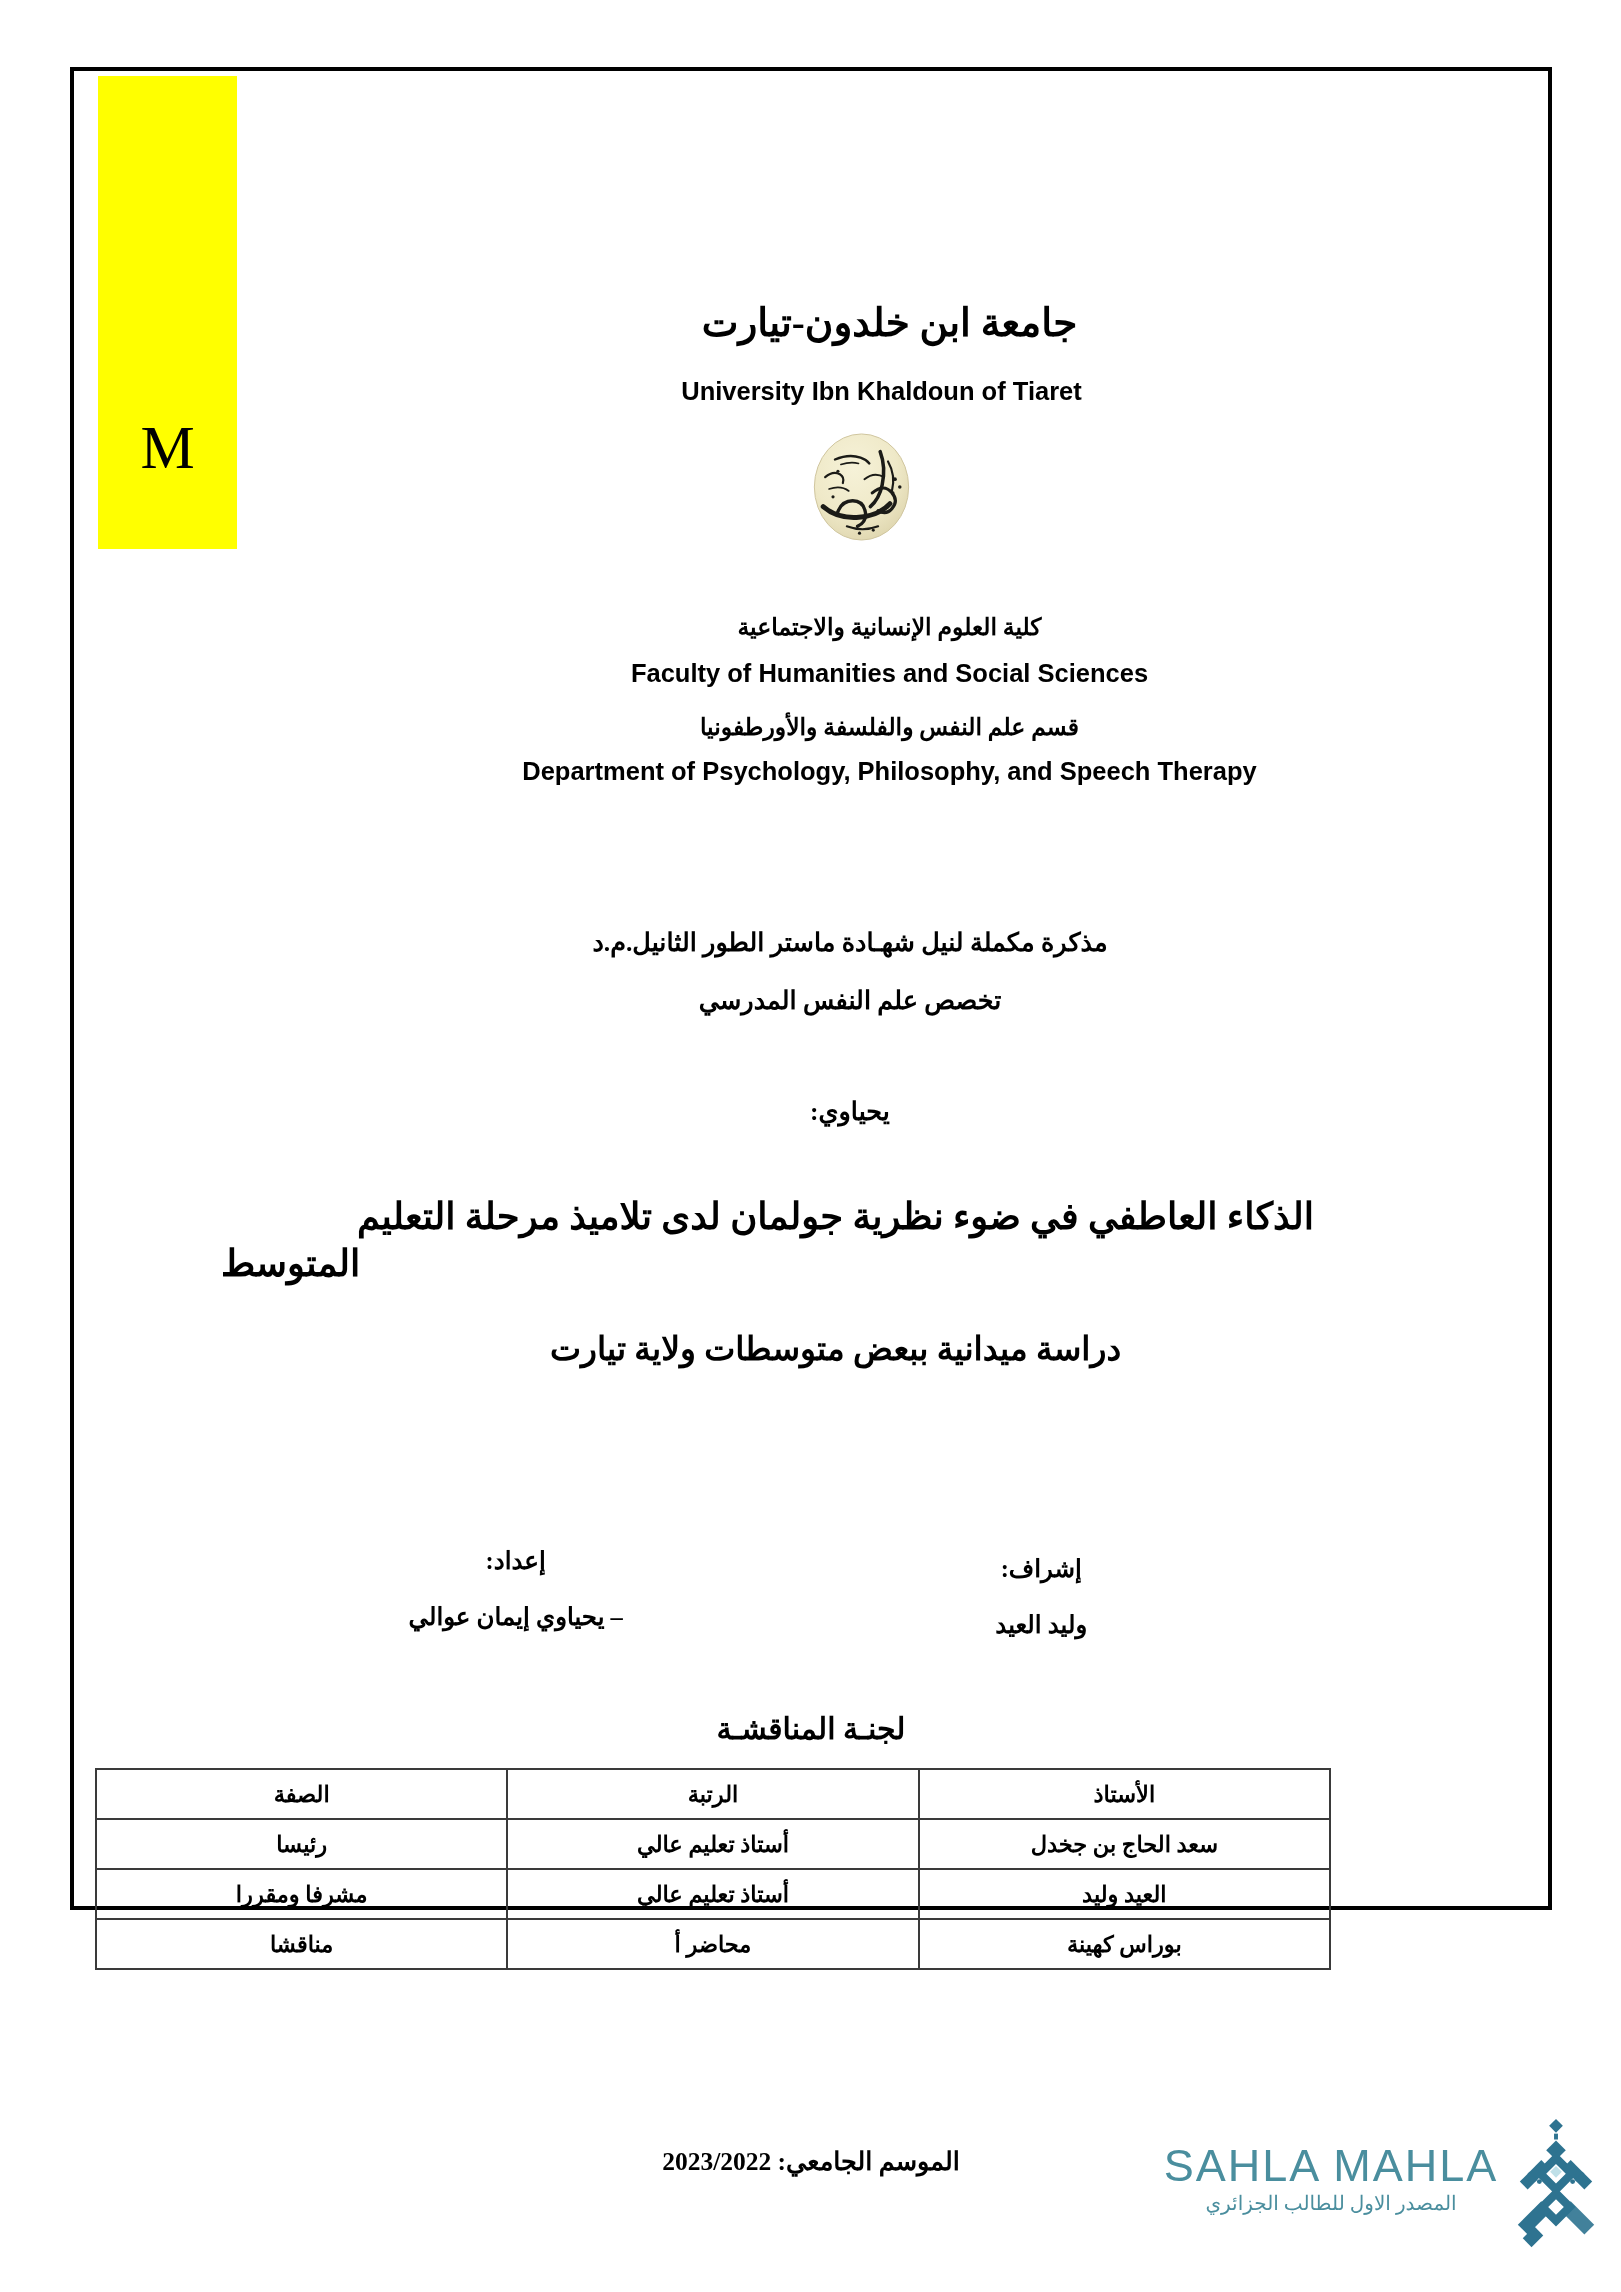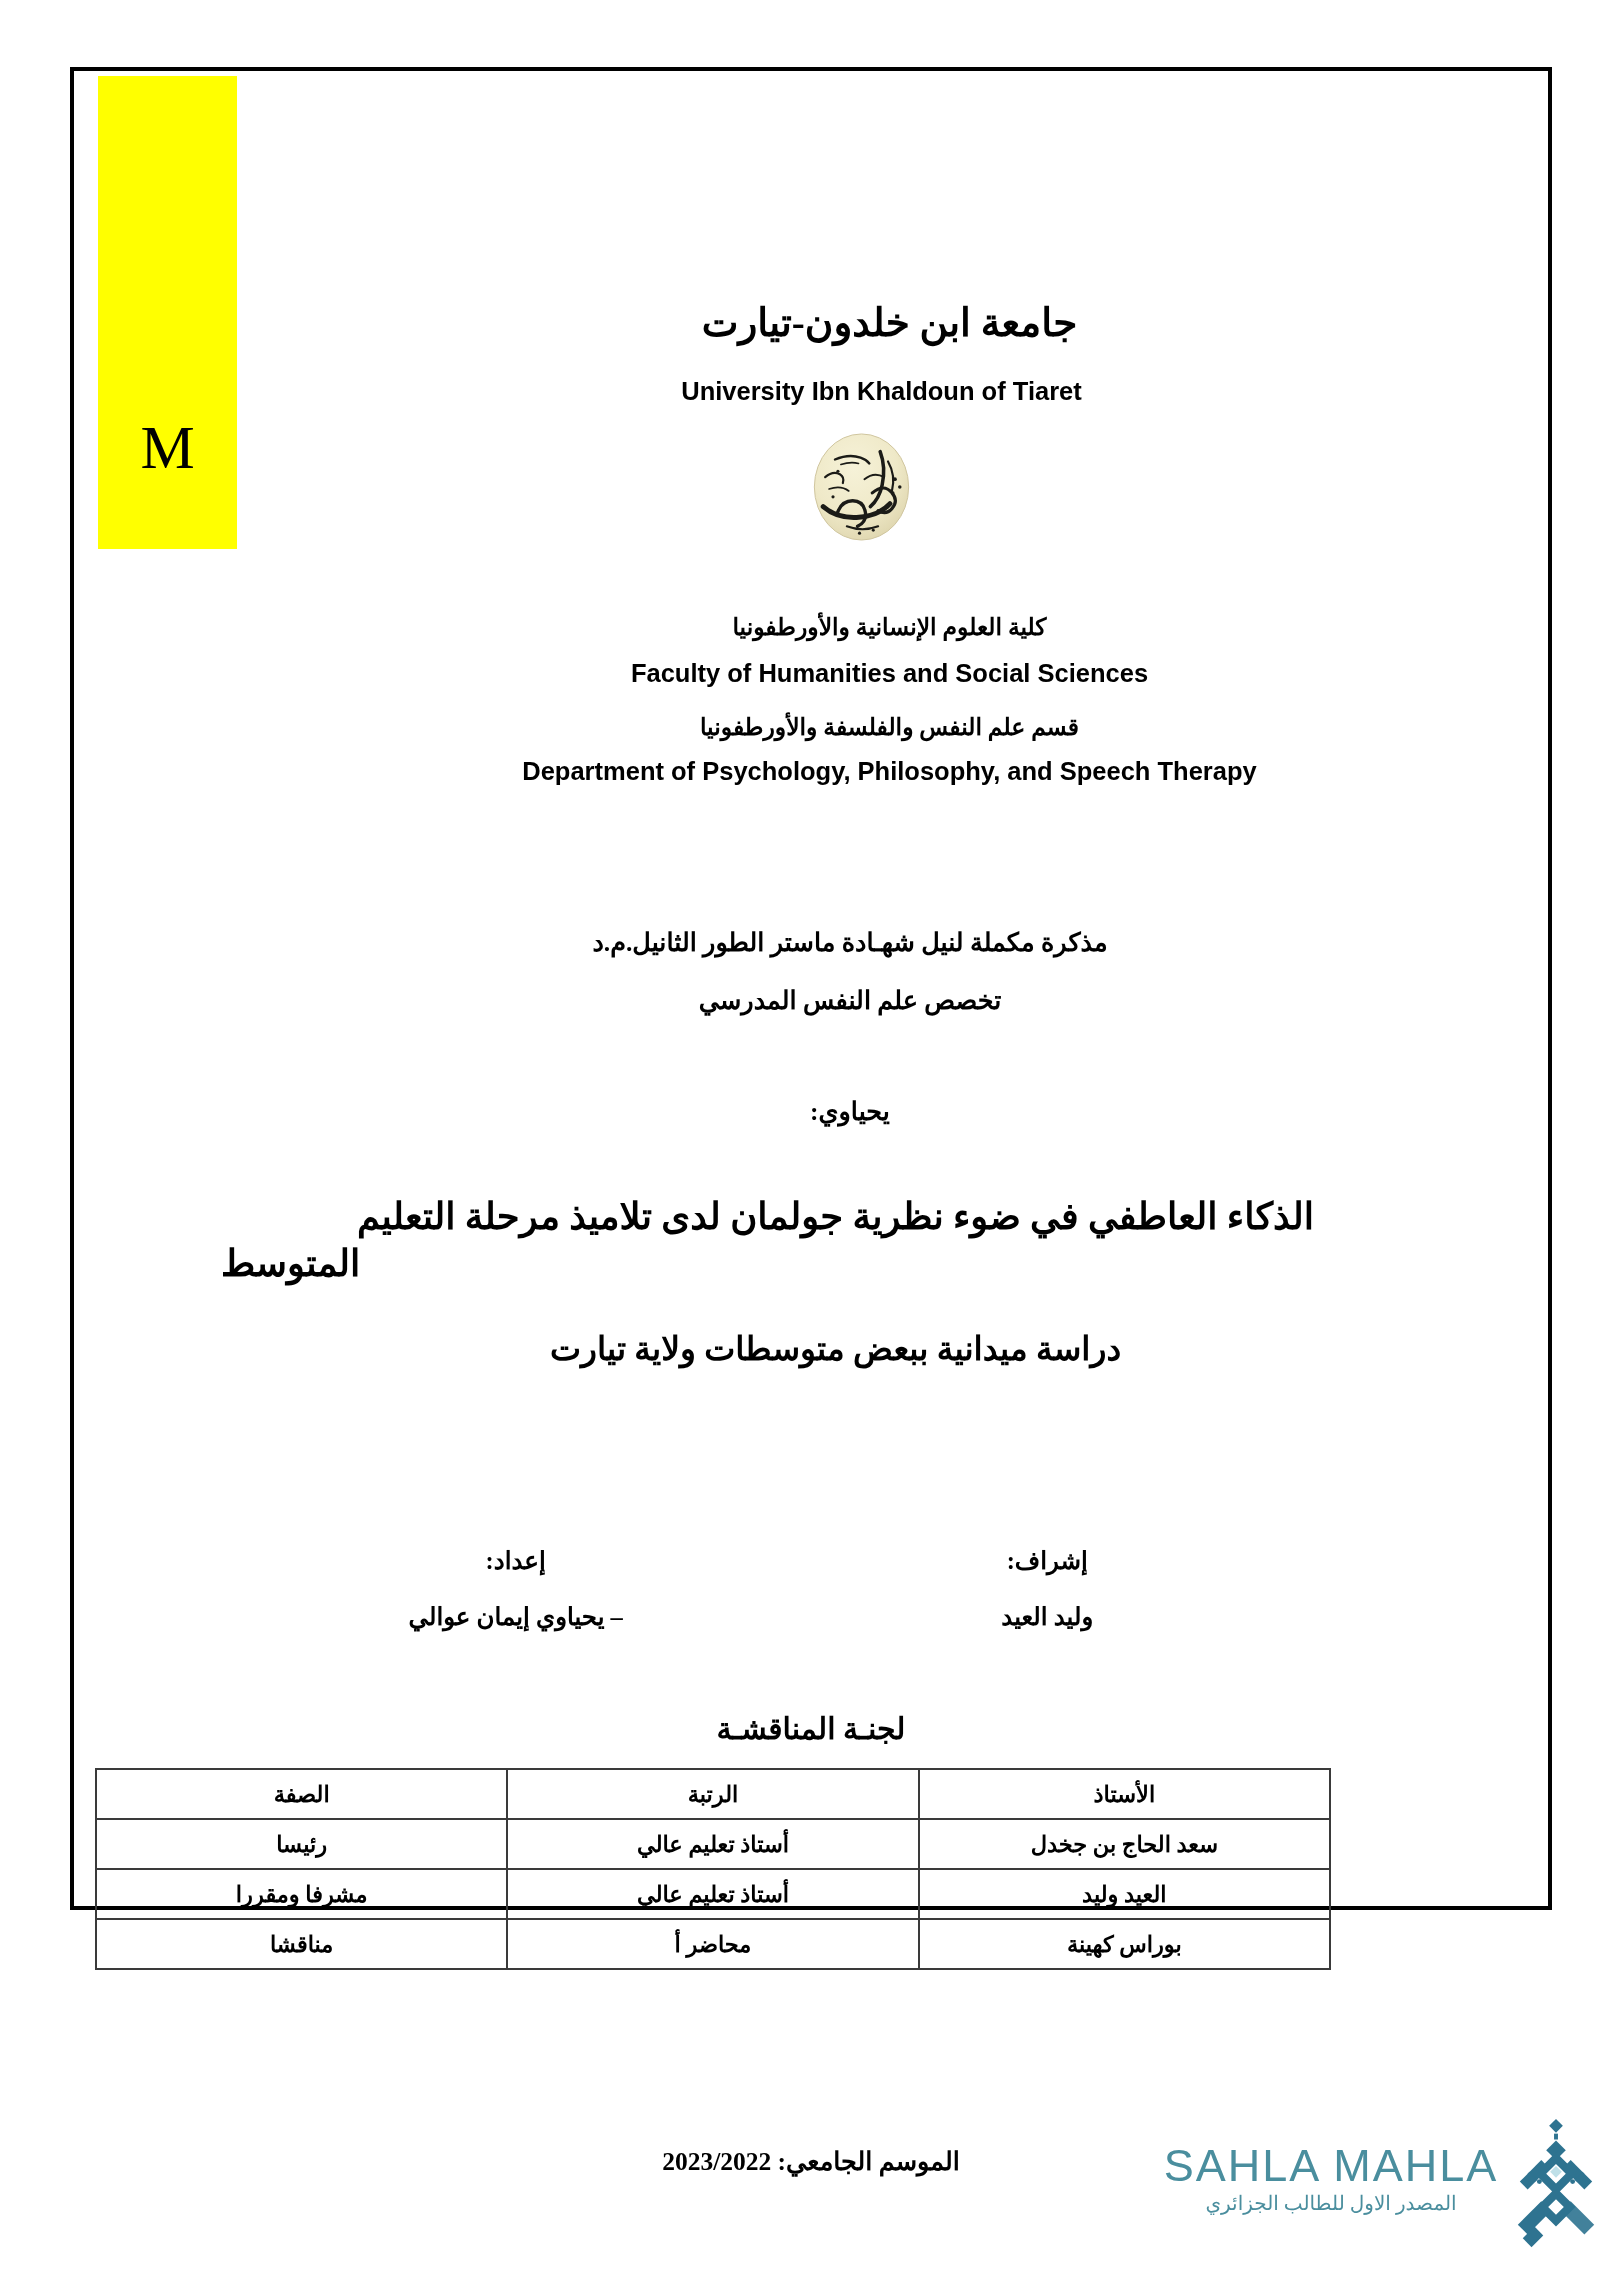--- a/index.html
+++ b/index.html
@@ -197,21 +197,22 @@
   }
   #authorship .col-label {
     font-size: 24.5px;
     margin-bottom: 27.4px;
   }
   #authorship .col-value {
     font-size: 24.5px;
   }
   #authorship .col-supervisor {
     position: relative;
-    right: 69px;
+    right: 75px;
+    margin-top: 8px;
   }
 
   
   #jury-title {
     position: absolute;
     left: 0;
     right: 0;
     top: 1640px;
     font-size: 30px;
     text-align: center;
@@ -330,21 +331,21 @@
         <circle cx="124" cy="56" r="1.8"></circle>
         <circle cx="117" cy="62" r="1.6"></circle>
         <circle cx="61" cy="40" r="1.6"></circle>
         <circle cx="56" cy="66" r="1.6"></circle>
         <circle cx="83" cy="103" r="1.6"></circle>
         <circle cx="97" cy="100" r="1.5"></circle>
       </g>
     </svg>
   </div>
 
-  <div id="faculty-ar" class="ar-bold">كلية العلوم الإنسانية والأورطفونيا</div>
+  <div id="faculty-ar" class="ar-bold">كلية العلوم الإنسانية والاجتماعية</div>
 
   <div id="faculty-en" class="lat-bold">Faculty of Humanities and Social Sciences</div>
 
   <div id="department-ar" class="ar-bold">قسم علم النفس والفلسفة والأورطفونيا</div>
 
   <div id="department-en" class="lat-bold">Department of Psychology, Philosophy, and Speech Therapy</div>
 
   <div id="degree-line-1" class="ar-bold">مذكرة مكملة لنيل شهـادة ماستر الطور الثانيل.م.د</div>
 
   <div id="degree-line-2" class="ar-bold">تخصص علم النفس المدرسي</div>

